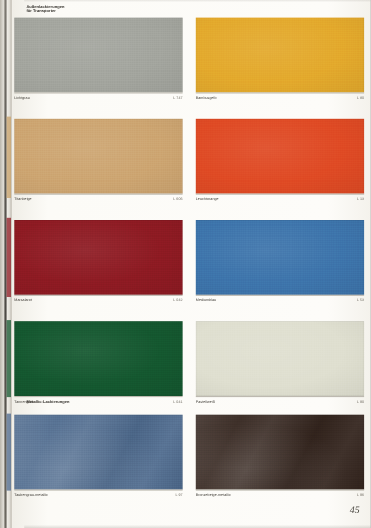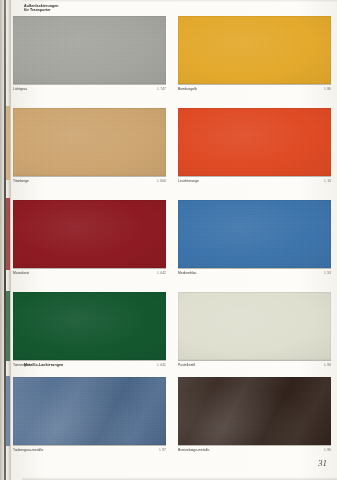--- a/index.html
+++ b/index.html
@@ -270,18 +270,18 @@
         </div>
         <div class="swatch" style="left: 167px; top: 377px;">
           <div class="swatch-fill metallic" style="background: rgb(51, 36, 29);"></div>
         </div>
         <div class="caption" style="left: 167px; top: 445px;">
           <span class="cap-name">Bronzebeige-metallic</span>
           <span class="cap-code">L 96</span>
         </div>
       </div>
 
-    <div class="page-number">31</div>
+    <div class="page-number">45</div>
 
     <div class="bottom-edge"></div>
   </div>
 
 </div>
 
 </body></html>

